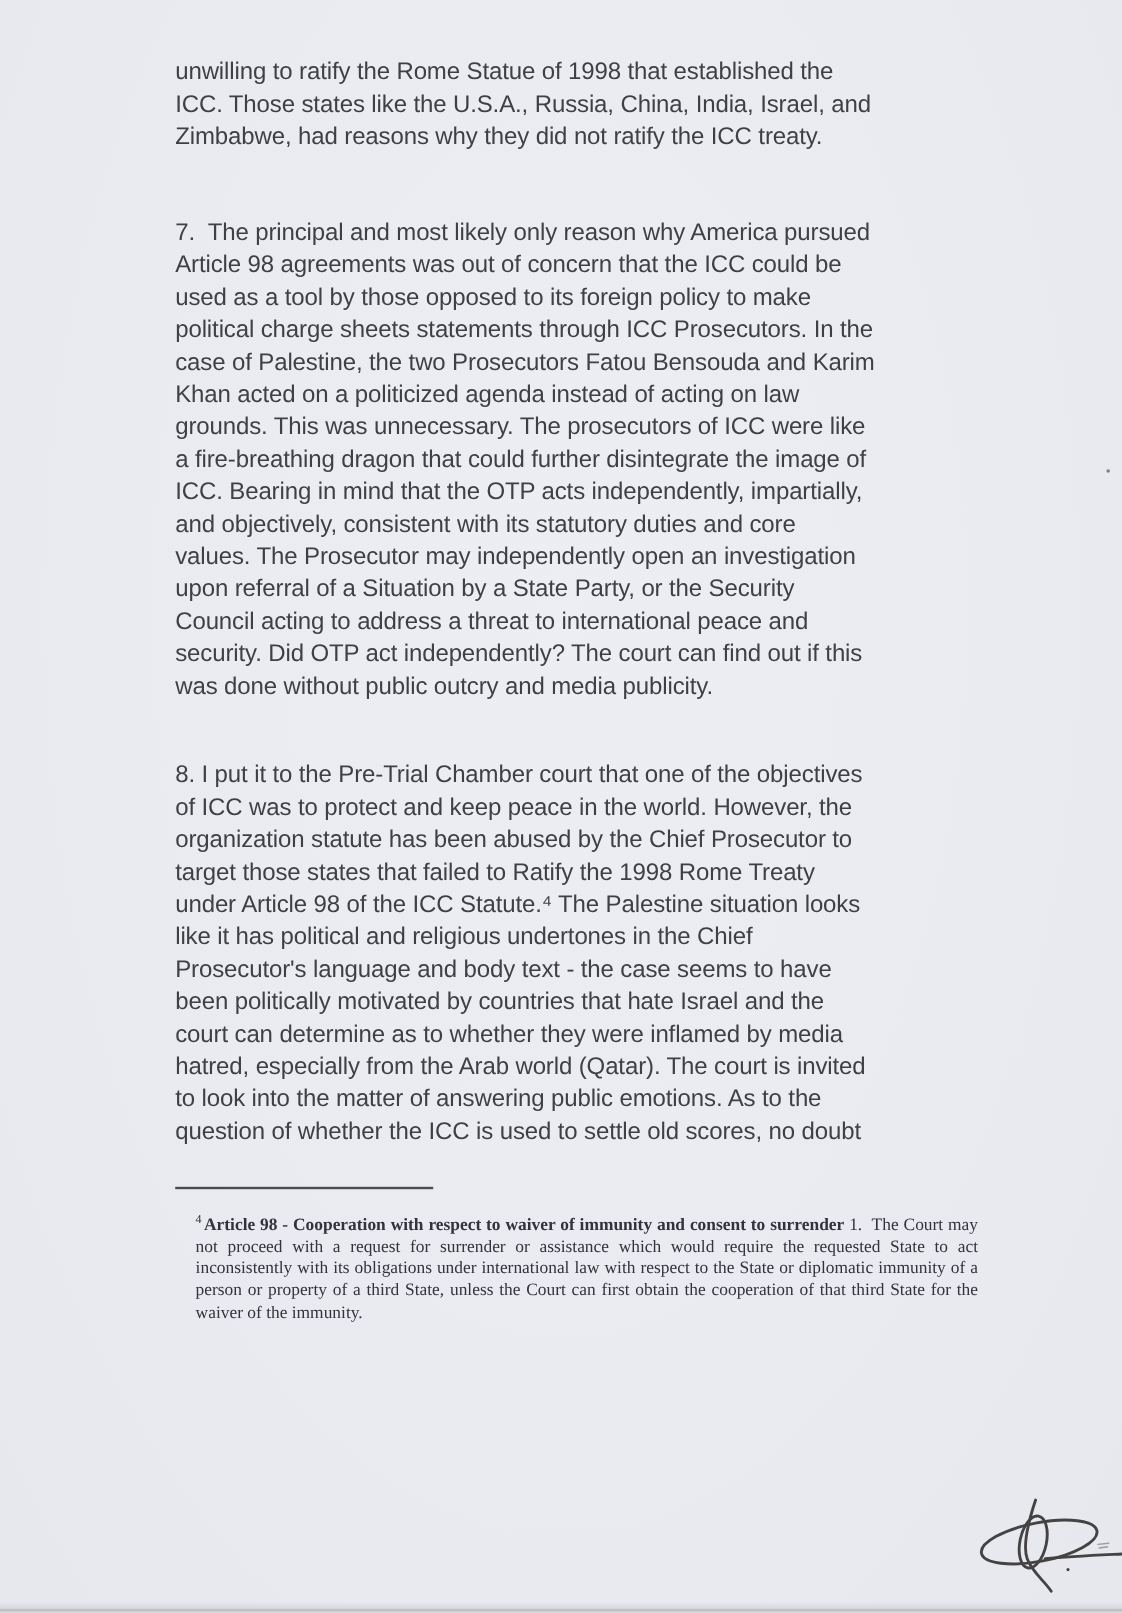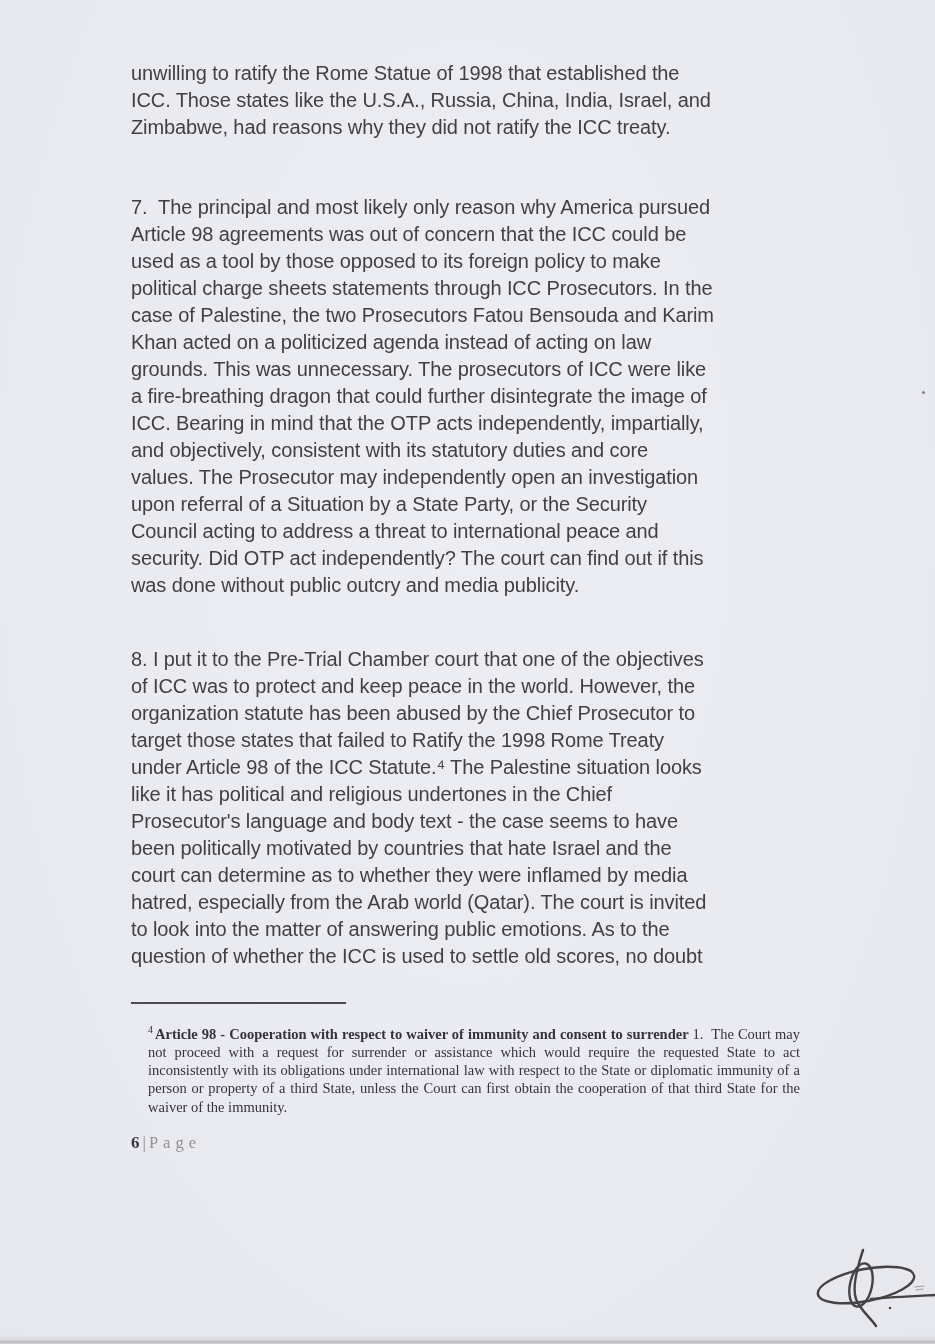--- a/index.html
+++ b/index.html
@@ -5,22 +5,22 @@
   html, body { margin: 0; padding: 0; }
   body {
     width: 935px; height: 1344px;
     background: radial-gradient(ellipse at 50% 38%, #edeef3 0%, #e9ebf1 55%, #e6e8ee 100%);
     font-family: "Liberation Sans", sans-serif;
     position: relative; overflow: hidden;
   }
   .page { position: absolute; inset: 0; }
 
   .text-column {
-    position: absolute; left: 131px; top: 0; width: 720px;
-    padding-top: 60px;
+    position: absolute; left: 146px; top: 0; width: 720px;
+    padding-top: 47px;
   }
   .body-para {
     white-space: pre;
     font-size: 20px; line-height: 27px;
     color: #403f44; letter-spacing: -0.1px;
     margin: 0;
   }
   .gap-a { margin-bottom: 53px; }
   .gap-b { margin-bottom: 47px; }
 
@@ -100,23 +100,20 @@
 been politically motivated by countries that hate Israel and the
 court can determine as to whether they were inflamed by media
 hatred, especially from the Arab world (Qatar). The court is invited
 to look into the matter of answering public emotions. As to the
 question of whether the ICC is used to settle old scores, no doubt</p>
 
     <div class="footnote-sep"></div>
 
     <p class="footnote"><sup>4</sup><span class="fn-bold">Article 98 - Cooperation with respect to waiver of immunity and consent to surrender</span><span> 1.  The Court may not proceed with a request for surrender or assistance which would require the requested State to act inconsistently with its obligations under international law with respect to the State or diplomatic immunity of a person or property of a third State, unless the Court can first obtain the cooperation of that third State for the waiver of the immunity.</span></p>
 
-    <div class="page-footer">
-      <span class="pgnum">6</span><span class="pgbar">|</span><span class="pgword">Page</span>
-    </div>
 
   </main>
 
   <svg class="signature-layer" width="935" height="1344" viewBox="0 0 935 1344" aria-hidden="true">
     <g fill="none" stroke="#454243" stroke-width="2.4" stroke-linecap="round">
       <ellipse cx="866" cy="1285" rx="49" ry="16" transform="rotate(-11 866 1285)"></ellipse>
       <ellipse cx="861" cy="1285" rx="11" ry="22" transform="rotate(12 861 1285)"></ellipse>
       <path d="M 863 1250 C 857 1268, 852 1288, 856 1299 C 860 1310, 870 1317, 876 1326"></path>
       <path d="M 871 1299 C 892 1297, 915 1296, 935 1295"></path>
       <circle cx="890" cy="1308" r="1.3" fill="#454243" stroke="none"></circle>

